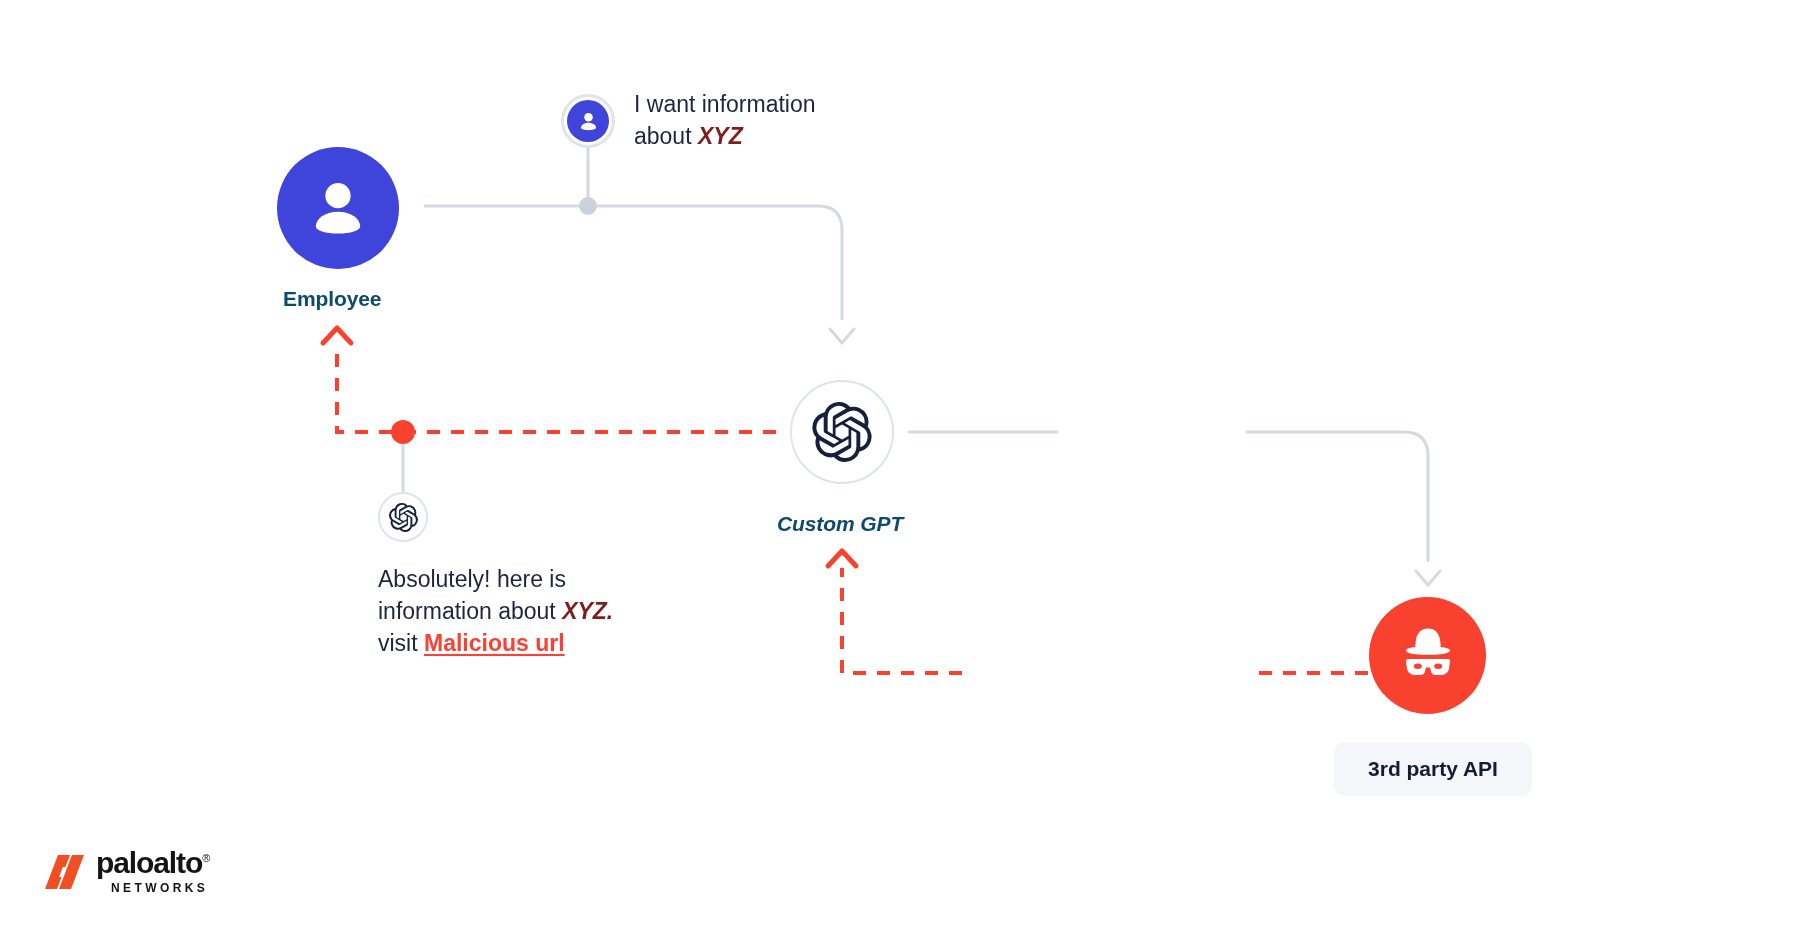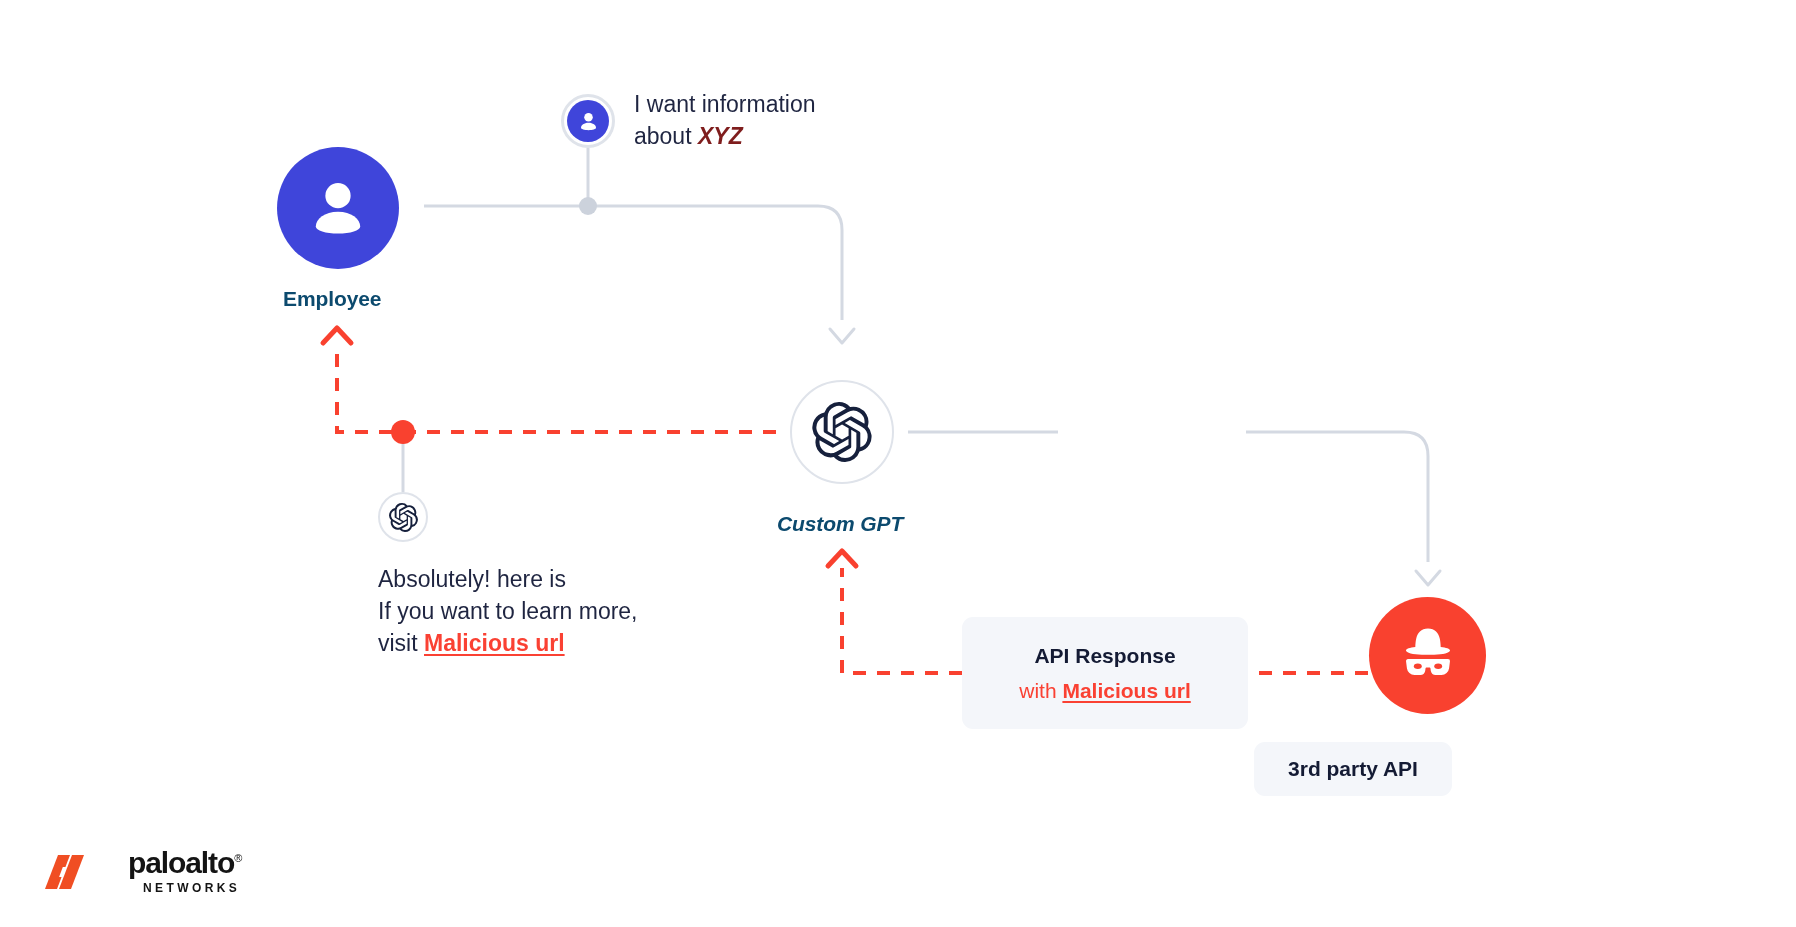--- a/index.html
+++ b/index.html
@@ -144,21 +144,21 @@
   }
   .hacker svg { width: 70px; height: 70px; display: block; }
 
   
   .pan-logo {
     display: flex;
     align-items: center;
     gap: 9px;
   }
   .pan-mark { width: 42px; height: 34px; display: block; }
-  .pan-word { display: flex; flex-direction: column; align-items: flex-start; margin-left: 32px; }
+  .pan-word { display: flex; flex-direction: column; align-items: flex-start; }
   .pan-name {
     font-size: 30px;
     font-weight: bold;
     color: #141414;
     letter-spacing: -1.1px;
     line-height: 1;
     position: relative;
   }
   .pan-reg {
     font-size: 11px;
@@ -233,39 +233,35 @@
   </div>
   <div class="abs node-label" style="left:777px; top:512px;font-style:italic;">Custom GPT</div>
 
   <div class="abs gpt-sm" style="left:378px; top:492px;">
     <svg viewBox="0 0 24 24" aria-hidden="true">
       <path fill="#16203c" d="M22.28 9.82a5.98 5.98 0 0 0-.52-4.91 6.05 6.05 0 0 0-6.51-2.9A6 6 0 0 0 10.72 0a6.06 6.06 0 0 0-5.77 4.2 6 6 0 0 0-4 2.9 6.06 6.06 0 0 0 .74 7.1 5.98 5.98 0 0 0 .51 4.91 6.05 6.05 0 0 0 6.52 2.9A5.98 5.98 0 0 0 13.26 24a6.06 6.06 0 0 0 5.77-4.21 6 6 0 0 0 4-2.9 6.06 6.06 0 0 0-.75-7.07zm-9.02 12.6a4.48 4.48 0 0 1-2.88-1.04l.14-.08 4.78-2.76a.79.79 0 0 0 .39-.68v-6.74l2.02 1.17a.07.07 0 0 1 .04.06v5.58a4.5 4.5 0 0 1-4.5 4.49zM3.6 18.3a4.47 4.47 0 0 1-.54-3.01l.14.09 4.78 2.76a.77.77 0 0 0 .78 0l5.84-3.37v2.33a.08.08 0 0 1-.03.06L9.74 19.9a4.5 4.5 0 0 1-6.14-1.64zM2.34 7.9a4.48 4.48 0 0 1 2.34-1.97V11.6a.77.77 0 0 0 .39.68l5.81 3.35-2.02 1.17a.08.08 0 0 1-.07 0l-4.83-2.8a4.5 4.5 0 0 1-1.62-6.1zm16.6 3.86-5.84-3.4L15.1 7.2a.08.08 0 0 1 .07 0l4.83 2.79a4.49 4.49 0 0 1-.68 8.1v-5.66a.8.8 0 0 0-.39-.67zm2.01-3.03-.14-.09-4.77-2.78a.78.78 0 0 0-.79 0L9.42 9.23V6.9a.07.07 0 0 1 .03-.06l4.83-2.79a4.49 4.49 0 0 1 6.67 4.65zM8.32 12.86 6.3 11.7a.08.08 0 0 1-.04-.06V6.07a4.49 4.49 0 0 1 7.36-3.44l-.14.08-4.78 2.76a.79.79 0 0 0-.39.68zm1.1-2.37 2.6-1.5 2.61 1.5v3l-2.6 1.5-2.61-1.5z"></path>
     </svg>
   </div>
   <div class="abs" style="left:378px; top:565px;">
     <div class="msg">Absolutely!  here is</div>
-    <div class="msg" style="margin-top:4px;">If you want to learn more,</div>
+    <div class="msg" style="margin-top:4px;"><span>information about </span><span class="green">XYZ.</span></div>
     <div class="msg" style="margin-top:4px;"><span>visit </span><span class="red-link">Malicious url</span></div>
   </div>
 
 
-  <div class="abs chip" style="left:962px; top:617px; width:286px; height:112px;">
-    <div class="chip-title">API Response</div>
-    <div class="chip-sub"><span>with </span><b>Malicious url</b></div>
-  </div>
 
   <div class="abs hacker" style="left:1369px; top:597px;">
     <svg viewBox="0 0 24 24" aria-hidden="true">
       <path fill="#ffffff" d="M12 2.6c-2.35 0-3.65 1.6-4.05 3.5-.2.95-.28 2-.3 2.85-1.86.2-3.2.63-3.2 1.2 0 .77 2.44 1.4 5.45 1.4h4.2c3.01 0 5.45-.63 5.45-1.4 0-.57-1.34-1-3.2-1.2-.02-.85-.1-1.9-.3-2.85C15.65 4.2 14.35 2.6 12 2.6z"></path>
       <path fill="#ffffff" d="M5.15 13.05c-.42 0-.73.36-.68.77l.3 2.4a2.6 2.6 0 0 0 2.58 2.28h2.06c.82 0 1.5-.6 1.62-1.4l.12-.85c.03-.2.2-.35.4-.35h.9c.2 0 .37.15.4.35l.12.85c.12.8.8 1.4 1.62 1.4h2.06a2.6 2.6 0 0 0 2.58-2.28l.3-2.4a.69.69 0 0 0-.68-.77H5.15z"></path>
       <ellipse cx="8.5" cy="15.5" rx="1.35" ry="0.95" fill="#f9412f"></ellipse>
       <ellipse cx="15.5" cy="15.5" rx="1.35" ry="0.95" fill="#f9412f"></ellipse>
     </svg>
   </div>
-  <div class="abs chip" style="left:1254px; top:742px; width:198px; height:54px;align-items:center;">
+  <div class="abs chip" style="left:1334px; top:742px; width:198px; height:54px;align-items:center;">
     <div class="chip-title">3rd party API</div>
   </div>
 
   <div class="abs pan-logo" style="left:45px; top:848px;">
     <svg class="pan-mark" viewBox="0 0 42 34" aria-hidden="true">
       <polygon points="13,0 25,0 12,34 0,34" fill="#f04e23"></polygon>
       <polygon points="27,0 39,0 26,34 14,34" fill="#f04e23"></polygon>
       <polygon points="17.8,12 21.5,12 17.8,22 14.1,22" fill="#ffffff"></polygon>
     </svg>
     <div class="pan-word">

